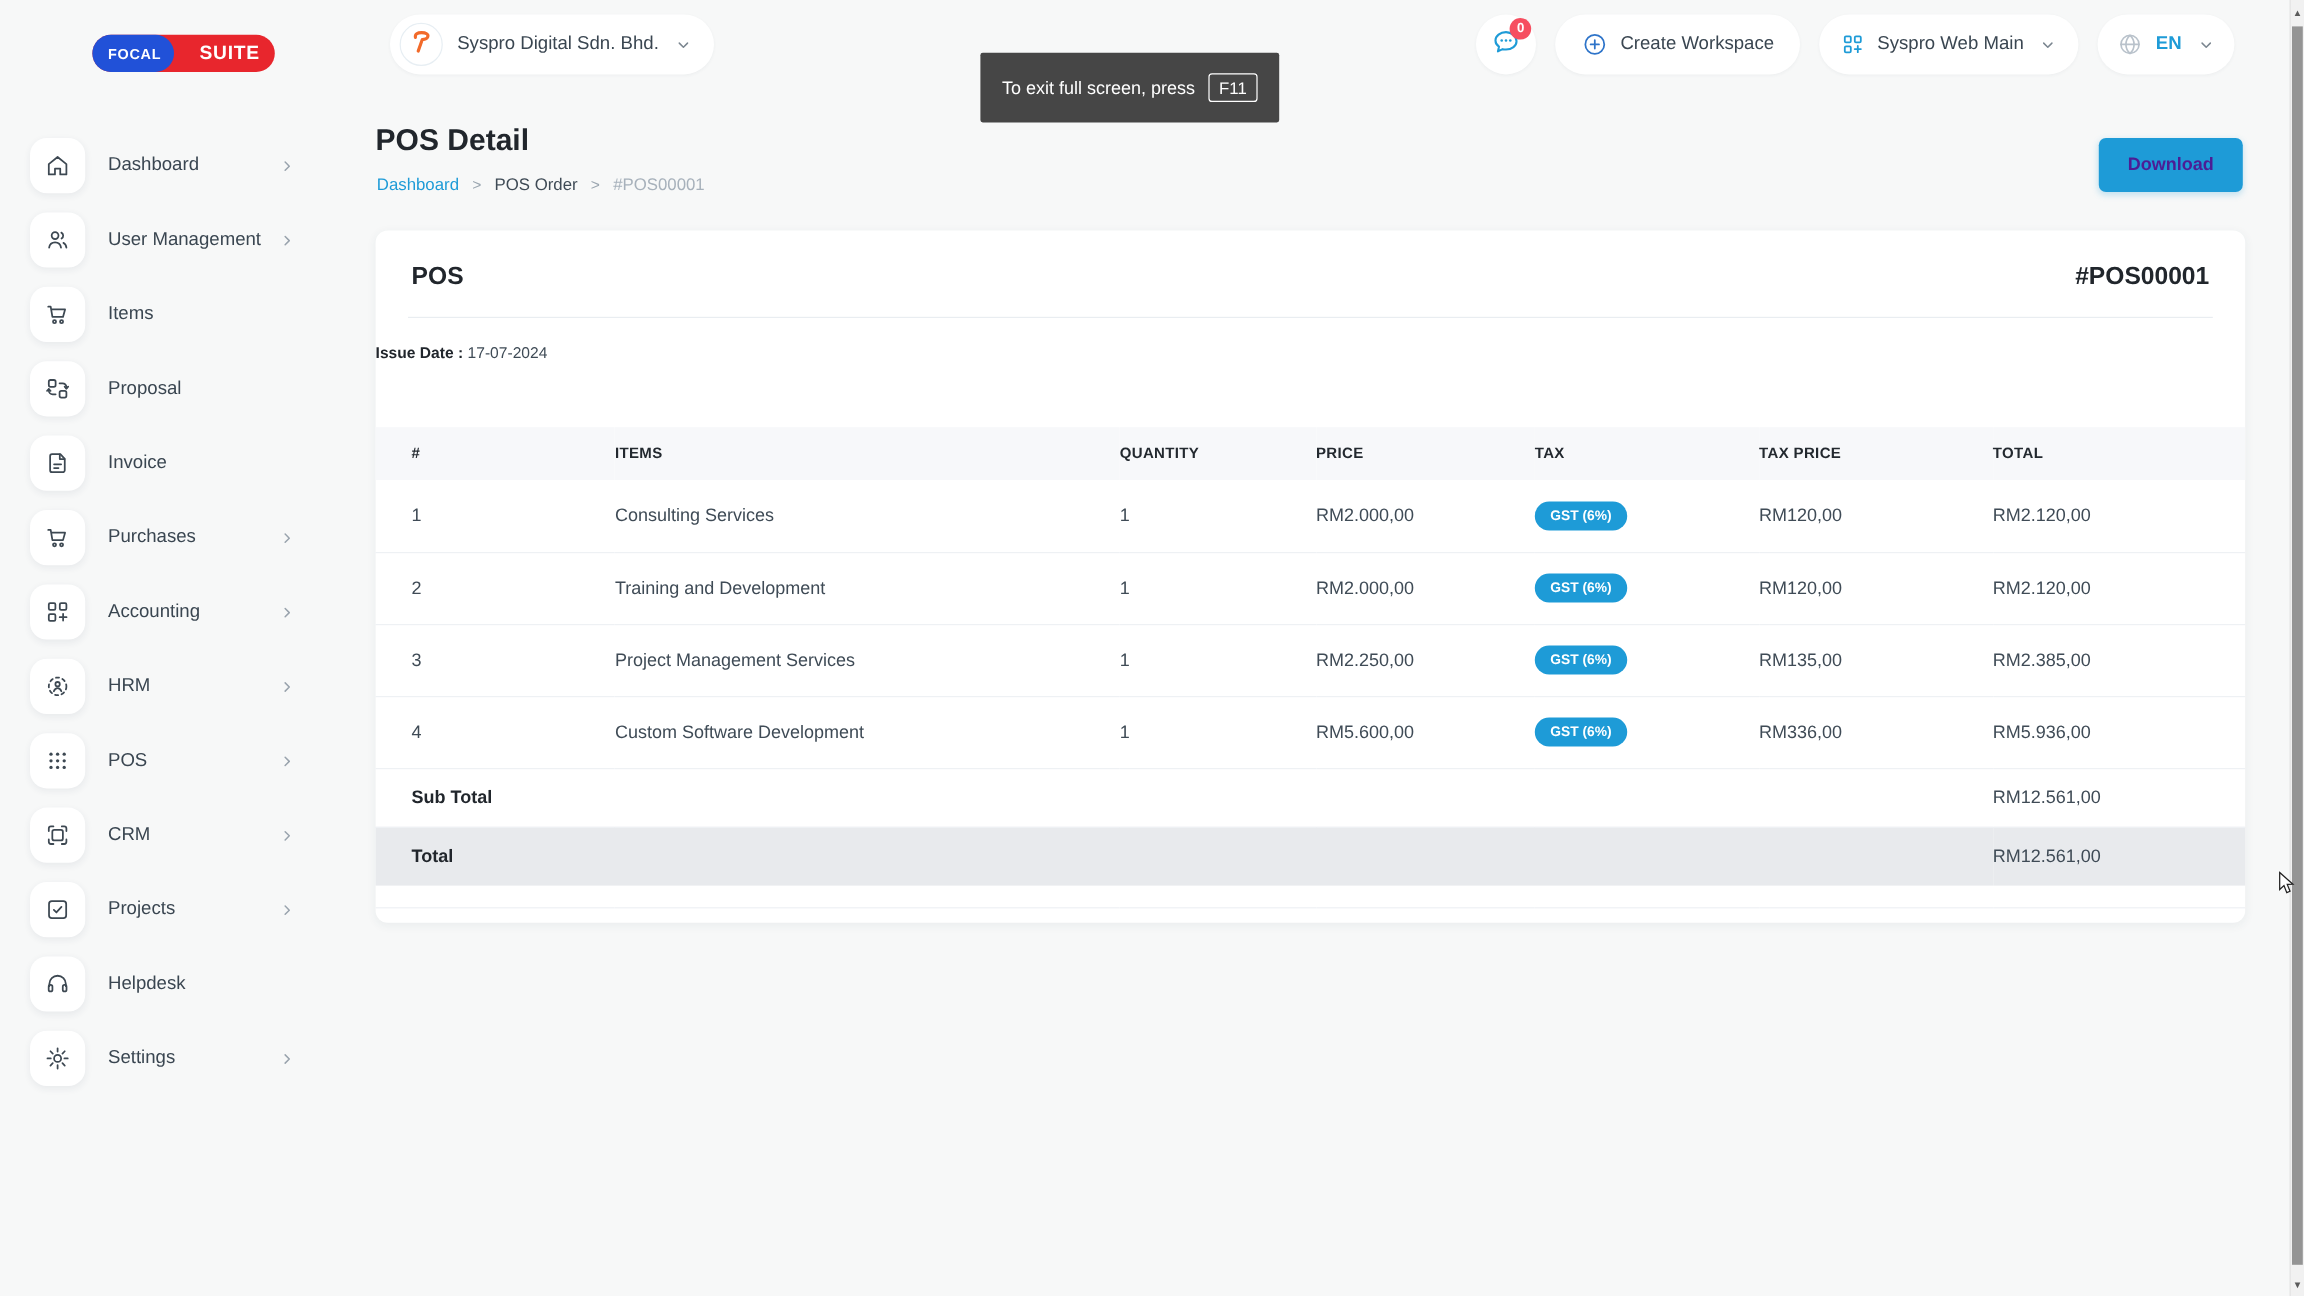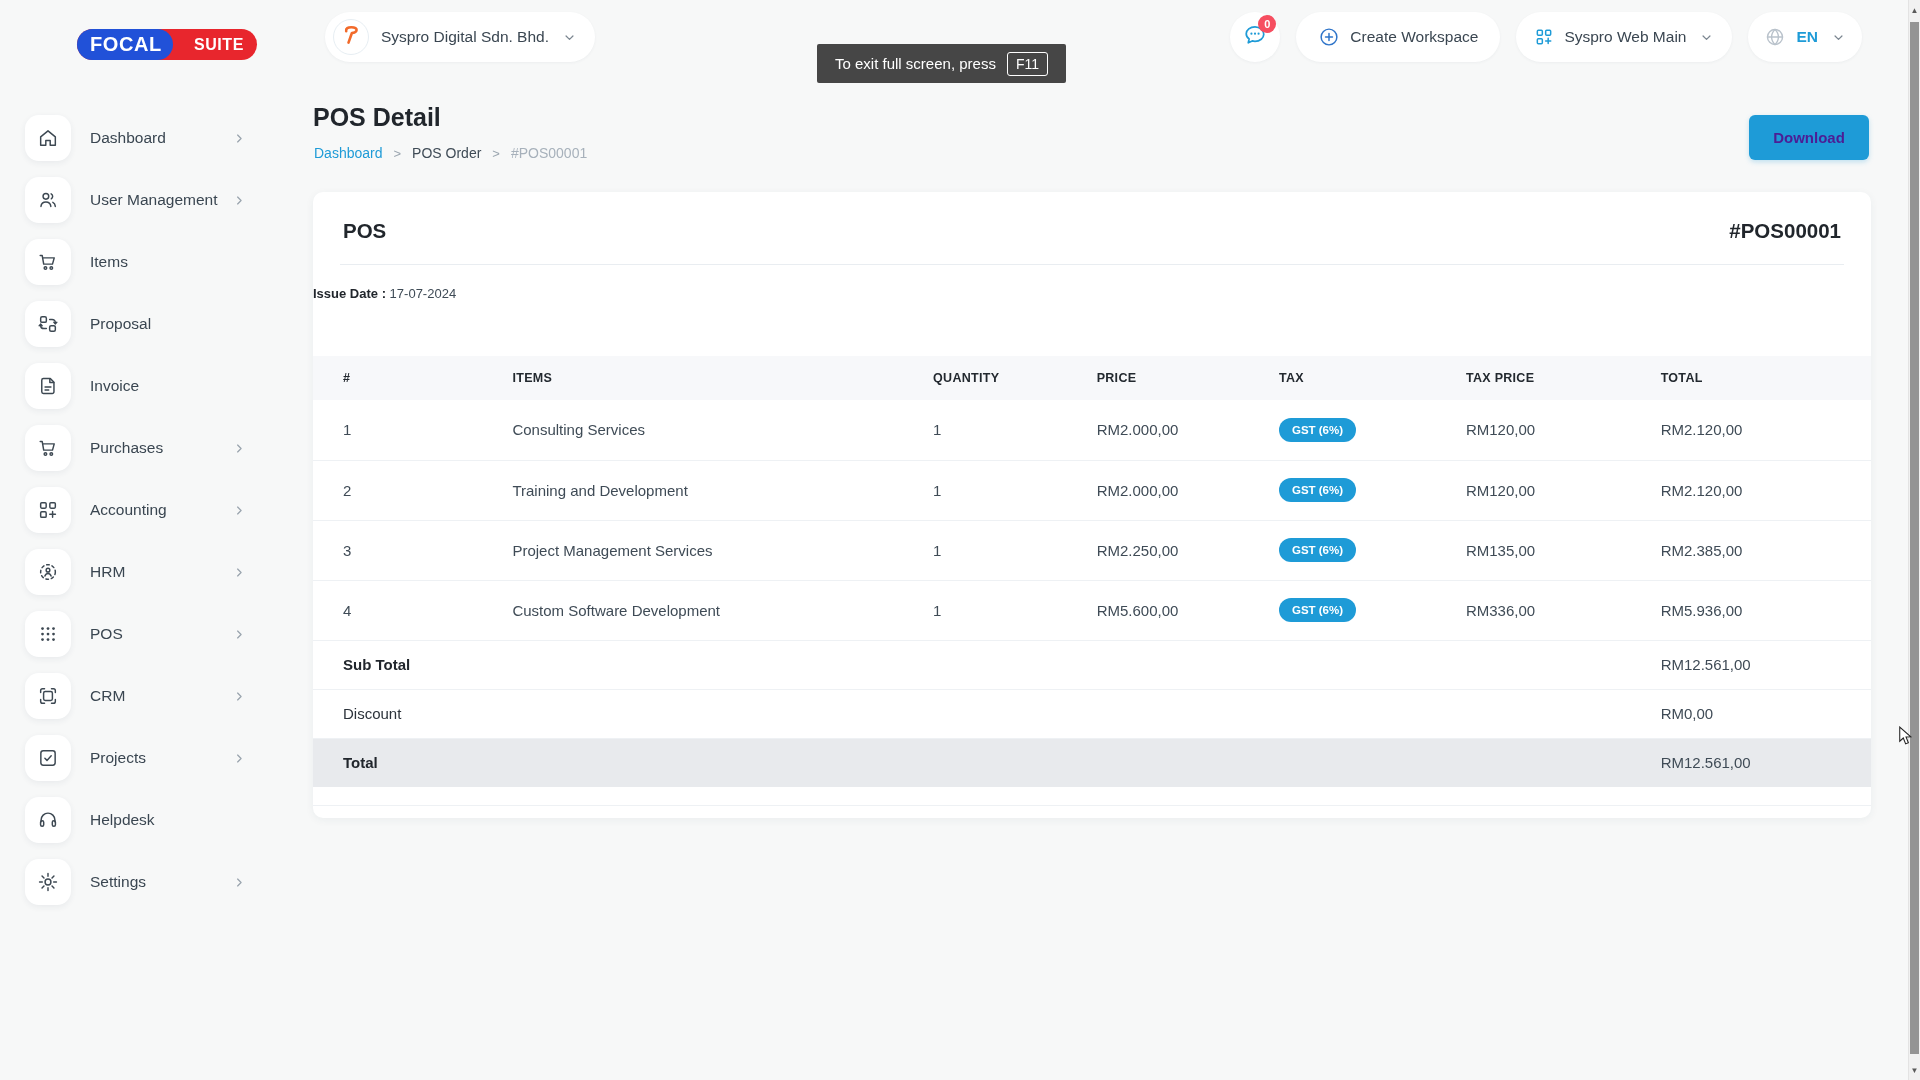--- a/index.html
+++ b/index.html
@@ -7,21 +7,21 @@
     --ink:#21262c; --body:#3f4b56; --muted:#9aa5af; --faint:#a7b1bb;
     --row-line:#eef1f4; --thead-bg:#f7f8fa; --total-bg:#e8eaed; --toast-bg:#464646;
   }
   *{margin:0;padding:0;box-sizing:border-box;}
   html,body{width:1920px;height:1080px;overflow:hidden;}
   body{position:relative;background:#f7f8f8;font-family:"Liberation Sans","DejaVu Sans",sans-serif;color:var(--body);}
 
   
   .sidebar{position:absolute;left:0;top:0;width:260px;height:1080px;}
   .logo{position:absolute;left:77px;top:29px;display:inline-flex;align-items:center;background:var(--logo-red);border-radius:16px;height:31px;padding-right:13px;}
-  .logo .lchip{background:var(--logo-blue);border-radius:16px;height:31px;display:flex;align-items:center;padding:0 11px 0 13px;color:#fff;font-weight:800;font-size:20px;letter-spacing:.6px;}
+  .logo .lchip{background:var(--logo-blue);border-radius:16px;height:31px;display:flex;align-items:center;padding:0 11px 0 13px;color:#fff;font-weight:800;font-size:12px;letter-spacing:.6px;}
   .logo .rchip{color:#fff;font-weight:800;font-size:16px;letter-spacing:.6px;margin-left:21px;}
   .nav{position:absolute;left:25px;top:113px;width:228px;}
   .nav-item{display:flex;align-items:center;height:50px;margin-bottom:12px;cursor:pointer;}
   .tile{width:46px;height:46px;background:#fff;border-radius:14px;box-shadow:0 2px 6px rgba(40,60,80,.07);display:flex;align-items:center;justify-content:center;color:#3d4852;flex:0 0 46px;}
   .nav-label{margin-left:19px;font-size:15.5px;color:#3a4651;}
   .nav-chevron{margin-left:auto;margin-right:6px;color:#99a3ad;display:flex;}
 
   
   .pill{display:inline-flex;align-items:center;background:#fff;border-radius:25px;height:50px;box-shadow:0 1px 3px rgba(40,60,80,.05);color:#3a4651;font-size:15.5px;cursor:pointer;}
   .company-pill{position:absolute;left:325px;top:12px;padding:0 18px 0 8px;}
@@ -32,21 +32,21 @@
   .count-badge{position:absolute;top:3px;right:4px;min-width:18px;height:18px;border-radius:9px;background:var(--badge-red);color:#fff;font-size:11px;font-weight:700;display:flex;align-items:center;justify-content:center;padding:0 4px;}
   .cw-pill{padding:0 22px;}
   .cw-pill .pi{color:#2e74c9;display:flex;margin-right:10px;}
   .ws-pill{padding:0 18px;}
   .ws-pill .pi{color:var(--primary);display:flex;margin-right:10px;}
   .lang-pill{padding:0 16px;}
   .lang-pill .pi{color:#b9c2cb;display:flex;margin-right:10px;}
   .lang-code{color:var(--primary);font-weight:600;}
 
   
-  .toast{position:absolute;left:817px;top:44px;height:39px;background:var(--toast-bg);color:#fff;display:flex;align-items:center;padding:0 18px;font-size:15px;z-index:40;border-radius:2px;}
+  .toast{position:absolute;left:817px;top:44px;height:58px;background:var(--toast-bg);color:#fff;display:flex;align-items:center;padding:0 18px;font-size:15px;z-index:40;border-radius:2px;}
   .toast .key{border:1.5px solid #fff;border-radius:3px;padding:3px 8px;margin-left:11px;font-size:14px;}
 
   
   .page-title{position:absolute;left:313px;top:103px;font-size:25px;font-weight:600;color:var(--ink);}
   .breadcrumb{position:absolute;left:314px;top:145px;display:flex;align-items:center;gap:11px;font-size:14px;}
   .breadcrumb .sep{color:#9aa5af;font-size:13px;}
   .bc-link{color:var(--primary);cursor:pointer;}
   .bc-text{color:#3f4b56;cursor:pointer;}
   .bc-muted{color:var(--faint);}
   .download-btn{position:absolute;left:1749px;top:115px;width:120px;height:45px;background:var(--primary);border:none;border-radius:6px;color:#4c1d95;font-size:15px;font-weight:600;cursor:pointer;font-family:inherit;box-shadow:0 2px 5px rgba(30,155,215,.25);}
@@ -426,24 +426,20 @@
        <td>1</td>
        <td>RM5.600,00</td>
        <td><span class="badge">GST (6%)</span></td>
        <td>RM336,00</td>
        <td>RM5.936,00</td>
      </tr>
         <tr class="sum sum-0">
        <td class="sum-label" colspan="6">Sub Total</td>
        <td>RM12.561,00</td>
      </tr>
-        <tr class="sum sum-1">
-       <td class="sum-label" colspan="6">Discount</td>
-       <td>RM0,00</td>
-     </tr>
         <tr class="sum sum-2">
        <td class="sum-label" colspan="6">Total</td>
        <td>RM12.561,00</td>
      </tr>
         <tr class="table-end">
           <td colspan="7"></td>
         </tr>
       </tbody>
   </table>
 </section>

